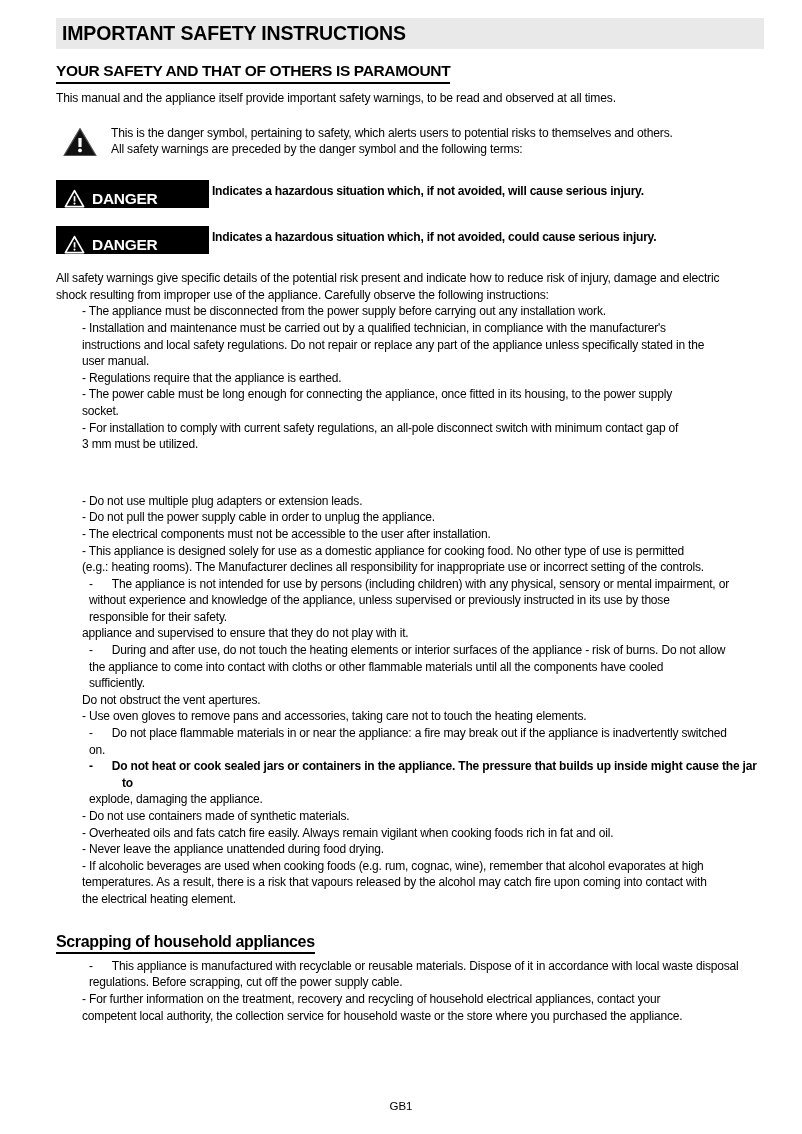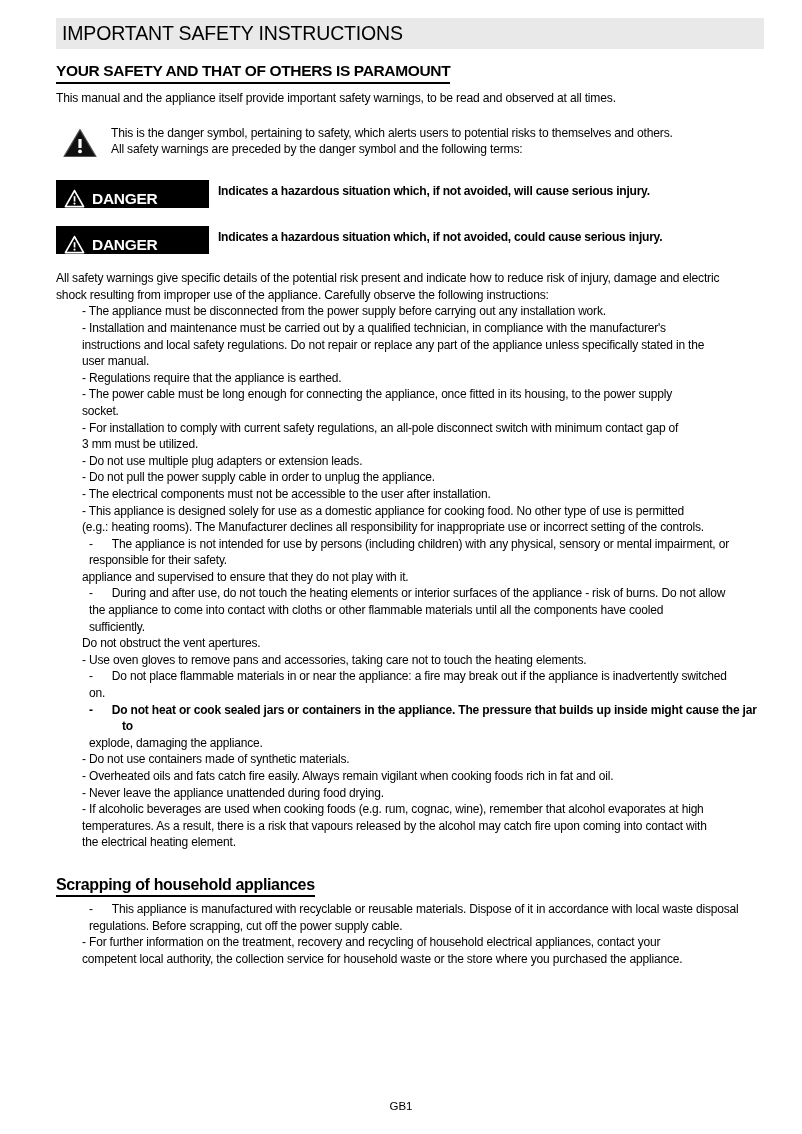--- a/index.html
+++ b/index.html
@@ -25,21 +25,21 @@
     position: absolute;
     left: 56px;
     top: 18px;
     width: 708px;
   }
 
   
   .title-bar {
     background: #e9e9e9;
     font-size: 19.5px;
-    font-weight: normal;
+    font-weight: bold;
     letter-spacing: -0.15px;
     padding: 4px 0 5px 6px;
     line-height: 1.15;
     width: 708px;
     box-sizing: border-box;
   }
 
   
   .sect-heading {
     font-size: 15.5px;
@@ -60,21 +60,21 @@
   .body-line {
     font-size: 12.1px;
     line-height: 16.6px;
     letter-spacing: -0.18px;
     margin-top: 6px;
   }
 
   
   .symbol-block {
     display: flex;
-    align-items: flex-end;
+    align-items: flex-start;
     margin-top: 18px;
   }
   .tri-solid {
     width: 34px;
     height: 30px;
     flex: 0 0 34px;
     margin-left: 7px;
     margin-top: 2px;
   }
   .symbol-text {
@@ -107,21 +107,21 @@
     flex: 0 0 21px;
   }
   .alert-label {
     color: #ffffff;
     font-size: 15.5px;
     font-weight: bold;
     letter-spacing: -0.3px;
     margin-left: 7px;
   }
   .alert-desc {
-    margin-left: 9px;
+    margin-left: 3px;
     font-size: 12.1px;
     font-weight: bold;
     letter-spacing: -0.25px;
     line-height: 15px;
     padding-top: 4px;
   }
 
   
   .list {
     margin-top: 16px;
@@ -219,34 +219,35 @@
           </div>
           <div class="li-hang tight">
             <div style="padding-left: 26px; text-indent: -26px;"><span style="white-space: pre;">- </span><span>The power cable must be long enough for connecting the appliance, once fitted in its housing, to the power supply</span></div>
             <div style="padding-left: 26px;">socket.</div>
           </div>
           <div class="li-hang tight">
             <div style="padding-left: 26px; text-indent: -26px;"><span style="white-space: pre;">- </span><span>For installation to comply with current safety regulations, an all-pole disconnect switch with minimum contact gap of</span></div>
             <div style="padding-left: 26px;">3 mm must be utilized.</div>
           </div>
           <div class="li-hang tight">
-            <div style="padding-left: 26px; text-indent: -26px;"><span style="white-space: pre;">- </span><span>Do not use multiple plug adapters or extension leads.</span></div>
+            <div style="padding-left: 26px; text-indent: -26px; margin-top: 40px;"><span style="white-space: pre;">- </span><span>Do not use multiple plug adapters or extension leads.</span></div>
           </div>
           <div class="li-hang tight">
             <div style="padding-left: 26px; text-indent: -26px;"><span style="white-space: pre;">- </span><span>Do not pull the power supply cable in order to unplug the appliance.</span></div>
           </div>
           <div class="li-hang tight">
             <div style="padding-left: 26px; text-indent: -26px;"><span style="white-space: pre;">- </span><span>The electrical components must not be accessible to the user after installation.</span></div>
           </div>
           <div class="li-hang tight">
             <div style="padding-left: 26px; text-indent: -26px;"><span style="white-space: pre;">- </span><span>This appliance is designed solely for use as a domestic appliance for cooking food. No other type of use is permitted</span></div>
             <div style="padding-left: 26px;">(e.g.: heating rooms). The Manufacturer declines all responsibility for inappropriate use or incorrect setting of the controls.</div>
           </div>
           <div class="li-hang">
             <div style="padding-left: 33px; text-indent: -33px;"><span style="white-space: pre;">-&nbsp;&nbsp;&nbsp;&nbsp;&nbsp;&nbsp;</span><span>The appliance is not intended for use by persons (including children) with any physical, sensory or mental impairment, or</span></div>
+            <div style="padding-left: 33px;">without experience and knowledge of the appliance, unless supervised or previously instructed in its use by those</div>
             <div style="padding-left: 33px;">responsible for their safety.</div>
           </div>
           <div class="li-hang tight">
             <div style="padding-left: 26px;">appliance and supervised to ensure that they do not play with it.</div>
           </div>
           <div class="li-hang">
             <div style="padding-left: 33px; text-indent: -33px;"><span style="white-space: pre;">-&nbsp;&nbsp;&nbsp;&nbsp;&nbsp;&nbsp;</span><span>During and after use, do not touch the heating elements or interior surfaces of the appliance - risk of burns. Do not allow</span></div>
             <div style="padding-left: 33px;">the appliance to come into contact with cloths or other flammable materials until all the components have cooled</div>
             <div style="padding-left: 33px;">sufficiently.</div>
           </div>

